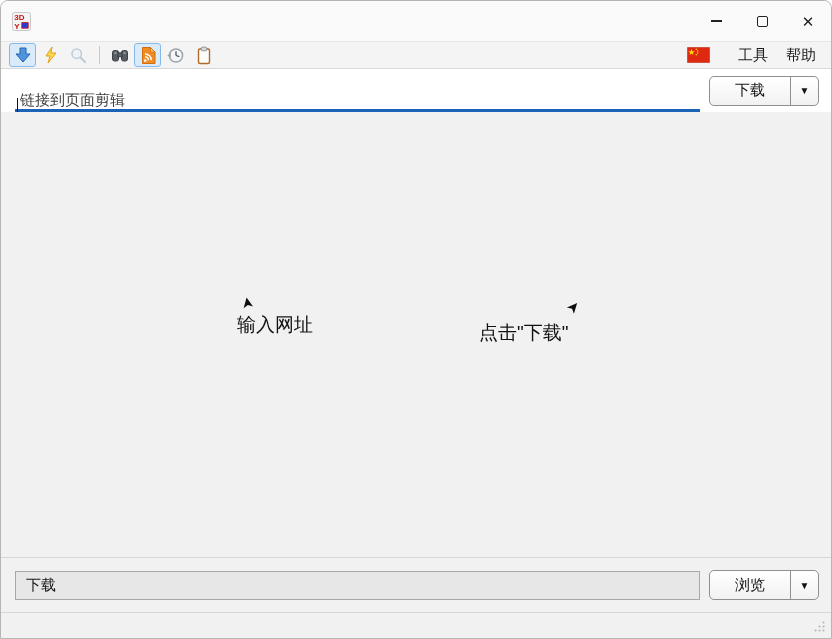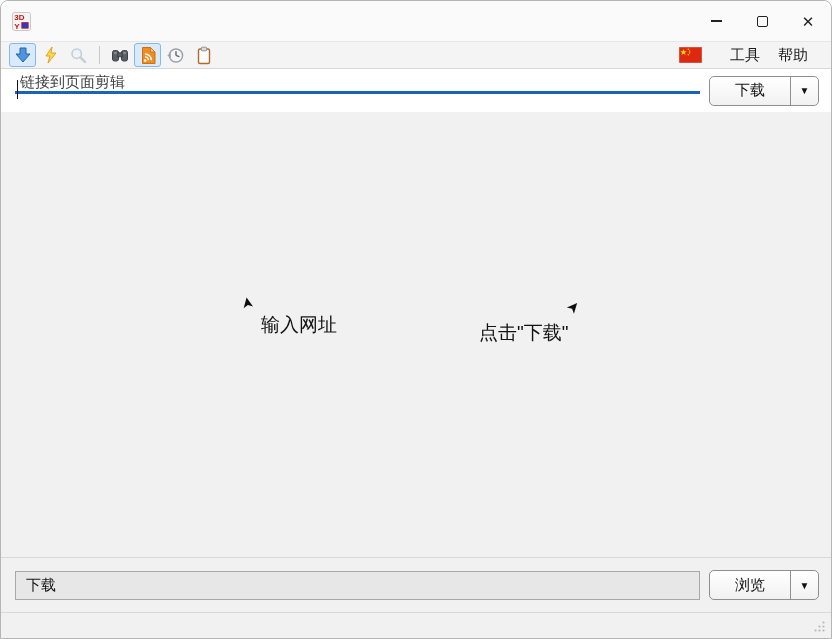--- a/index.html
+++ b/index.html
@@ -26,37 +26,37 @@
   .min-glyph { width: 11px; height: 1.4px; background: #222; }
   .max-glyph { width: 11px; height: 11px; border: 1.4px solid #222; border-radius: 2px; }
   .close-glyph { font-size: 15px; line-height: 1; color:#222; }
   
   .toolbar {
     height: 28px; flex: 0 0 28px;
     background: #f4f4f4;
     border-top: 1px solid #e6e6e6;
     border-bottom: 1px solid #d8d8d8;
     display: flex; align-items: center;
-    padding: 0 14px 0 8px;
+    padding: 0 6px 0 8px;
   }
   .tb-btn {
     width: 27px; height: 24px; border-radius: 3px;
     display: flex; align-items: center; justify-content: center;
     margin-right: 1px; border: 1px solid transparent;
   }
   .tb-btn.sel { background: #d9eafb; border-color: #84b9e8; }
   .tb-sep { width: 1px; height: 18px; background: #c9c9c9; margin: 0 6px; }
   .tb-right { margin-left: auto; display: flex; align-items: center; }
   .flag-btn { width: 24px; height: 18px; margin-right: 18px; display:flex; align-items:center; }
   .menu-item { font-size: 15px; color: #1d1d1d; padding: 2px 9px; }
   
   .url-row {
     height: 43px; flex: 0 0 43px;
     background: #fff;
-    display: flex; align-items: flex-start;
+    display: flex; align-items: flex-end;
     padding: 0 12px 0 14px;
   }
   .url-wrap { flex: 1; position: relative; border-bottom: 3px solid #1b63b4; background:#fff; }
   .url-input {
     width: 100%; height: 100%;
     border: none; outline: none;
     font-size: 15px; color: #222;
     padding: 4px 4px 0 5px;
     background: transparent;
     font-family: inherit;
@@ -71,21 +71,21 @@
     border: 1px solid #8f8f8f; border-radius: 5px;
     background: linear-gradient(#ffffff, #f1f1f1);
     overflow: hidden; flex: 0 0 auto;
   }
   .split-label { flex: 1; display: flex; align-items: center; justify-content: center; font-size: 15px; color: #111; }
   .split-div { width: 1px; background: #8f8f8f; margin: 0; }
   .split-arrow { width: 27px; display: flex; align-items: center; justify-content: center; font-size: 10px; color: #111; }
   
   .main { flex: 1 1 auto; position: relative; background: #f1f1f1; }
   .hint { position: absolute; color: #121212; white-space: nowrap; }
-  .hint-enter { left: 260px; top: 200px; font-size: 19px; }
+  .hint-enter { left: 236px; top: 200px; font-size: 19px; }
   .hint-click { left: 478px; top: 208px; font-size: 19px; }
   .hint-enjoy { left: 352px; top: 236px; font-size: 22px; }
   .cursor-arrow { position: absolute; font-size: 15px; color: #0d0d0d; }
   .arrow-left  { left: 240px; top: 182px; transform: rotate(-100deg); }
   .arrow-right { left: 566px; top: 186px; transform: rotate(-48deg); }
   
   .hsep { height: 1px; flex: 0 0 1px; background: #d7d7d7; }
   .bottom-row {
     height: 54px; flex: 0 0 54px;
     background: #f1f1f1;

